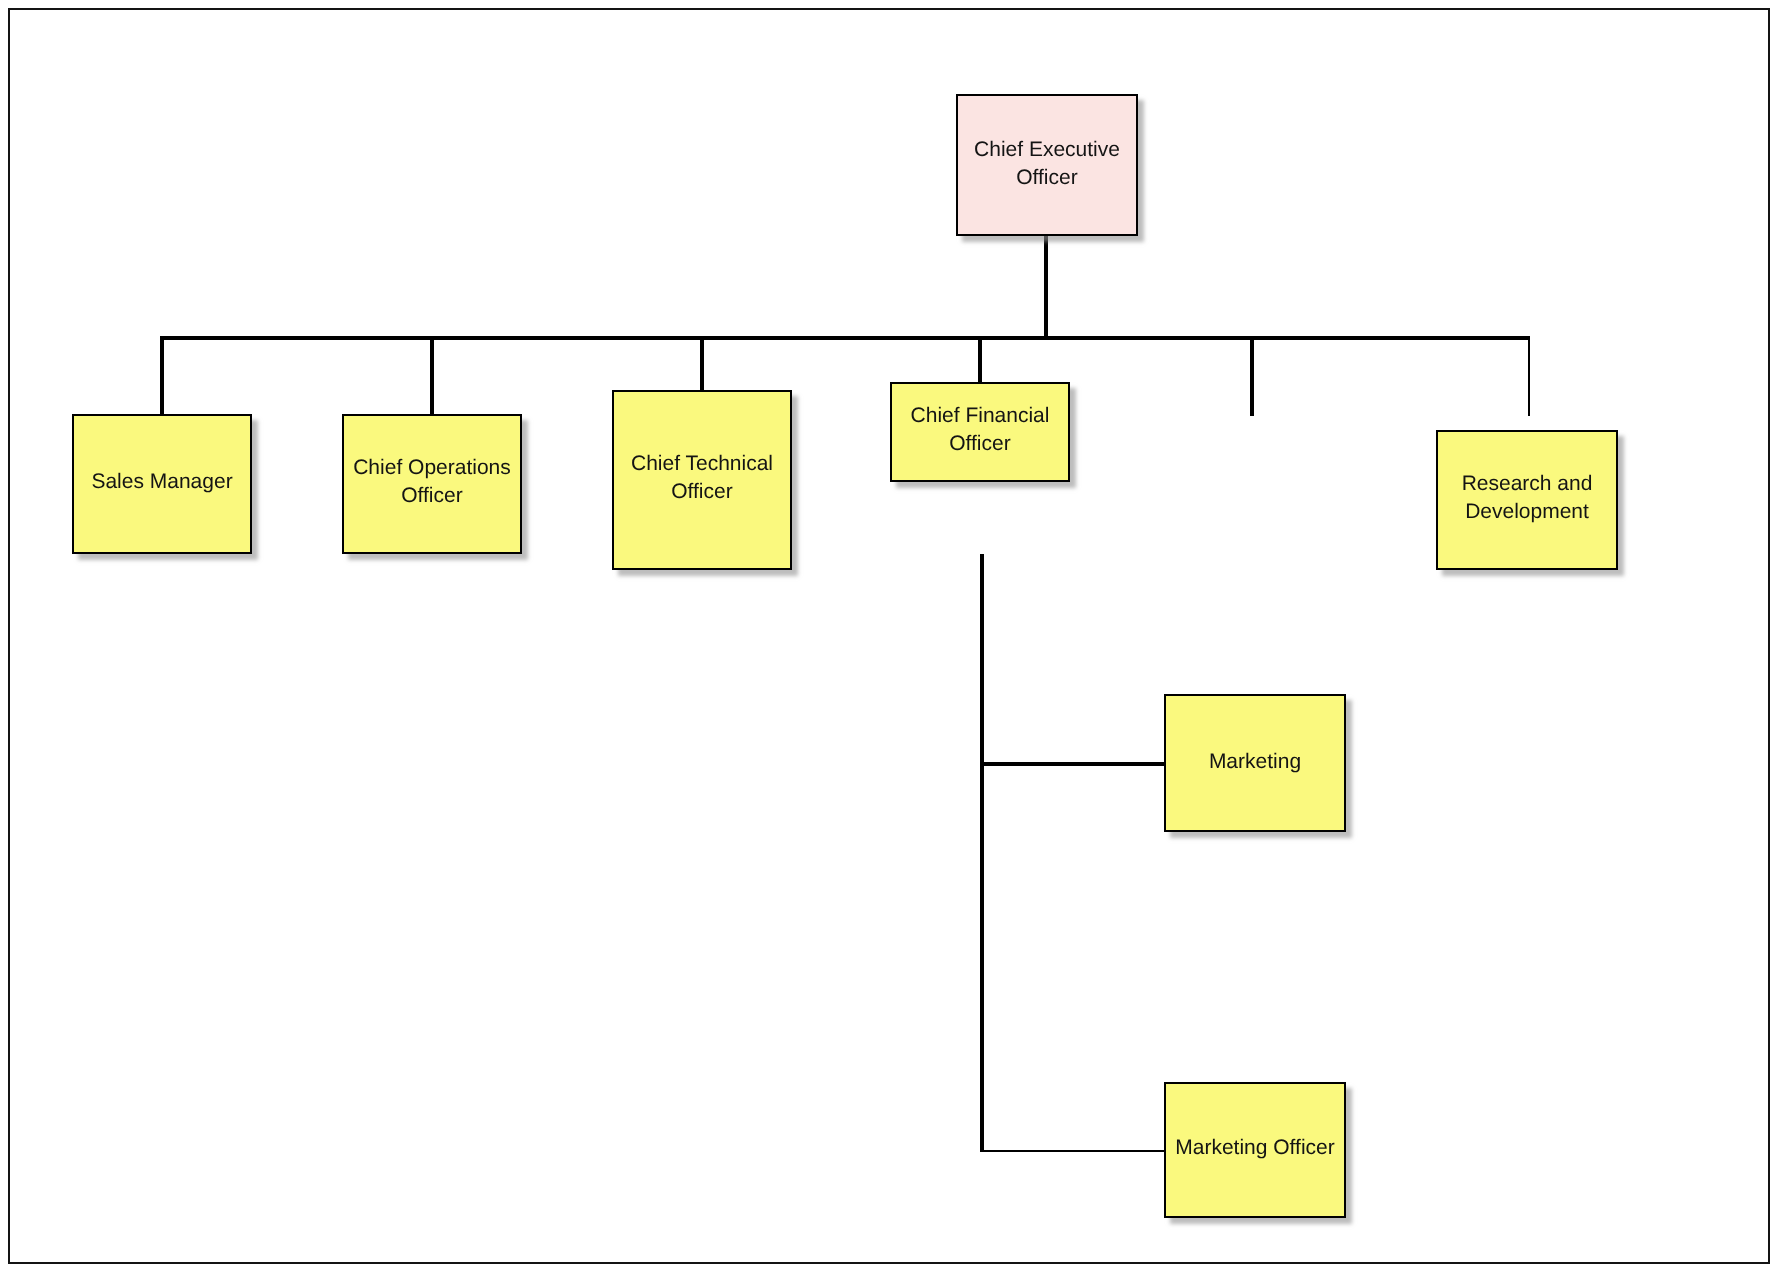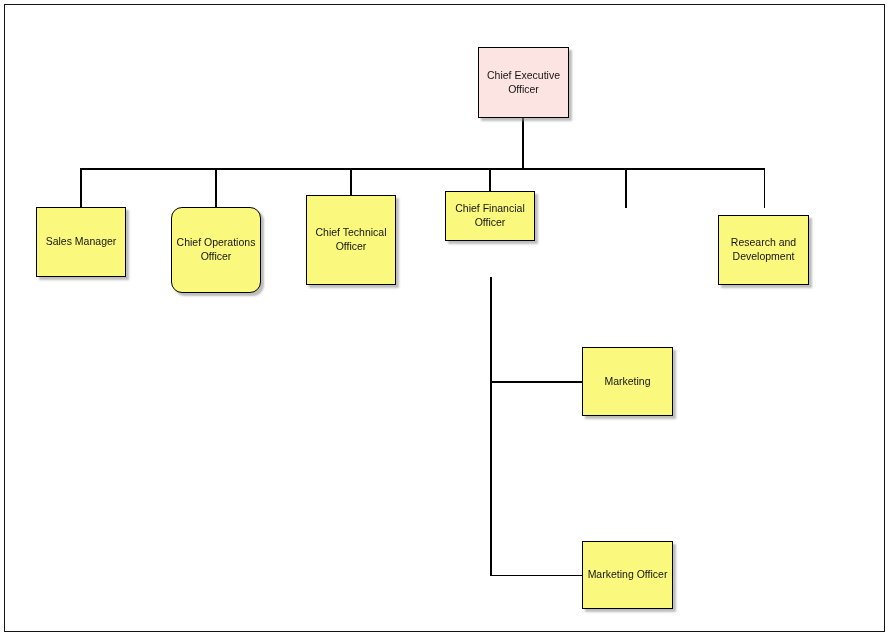--- a/index.html
+++ b/index.html
@@ -76,21 +76,21 @@
     <div class="line" style="left:485px; top:569.5px; width:93px; height:1.5px;"></div>
 
     <div class="node dept" style="left:31px; top:202px; width:90px; height:70px;">
       <span class="lbl">Sales Manager</span>
     </div>
 
     <div class="node exec" style="left:473px; top:42px; width:91px; height:71px;">
       <span class="lbl">Chief Executive Officer</span>
     </div>
 
-    <div class="node dept" style="left:166px; top:202px; width:90px; height:86px;border-radius:11px;">
+    <div class="node dept" style="left:166px; top:202px; width:90px; height:70px;">
       <span class="lbl">Chief Operations Officer</span>
     </div>
 
     <div class="node dept" style="left:301px; top:190px; width:90px; height:90px;">
       <span class="lbl">Chief Technical Officer</span>
     </div>
 
     <div class="node dept" style="left:440px; top:186px; width:90px; height:50px;">
       <span class="lbl">Chief Financial Officer</span>
     </div>

